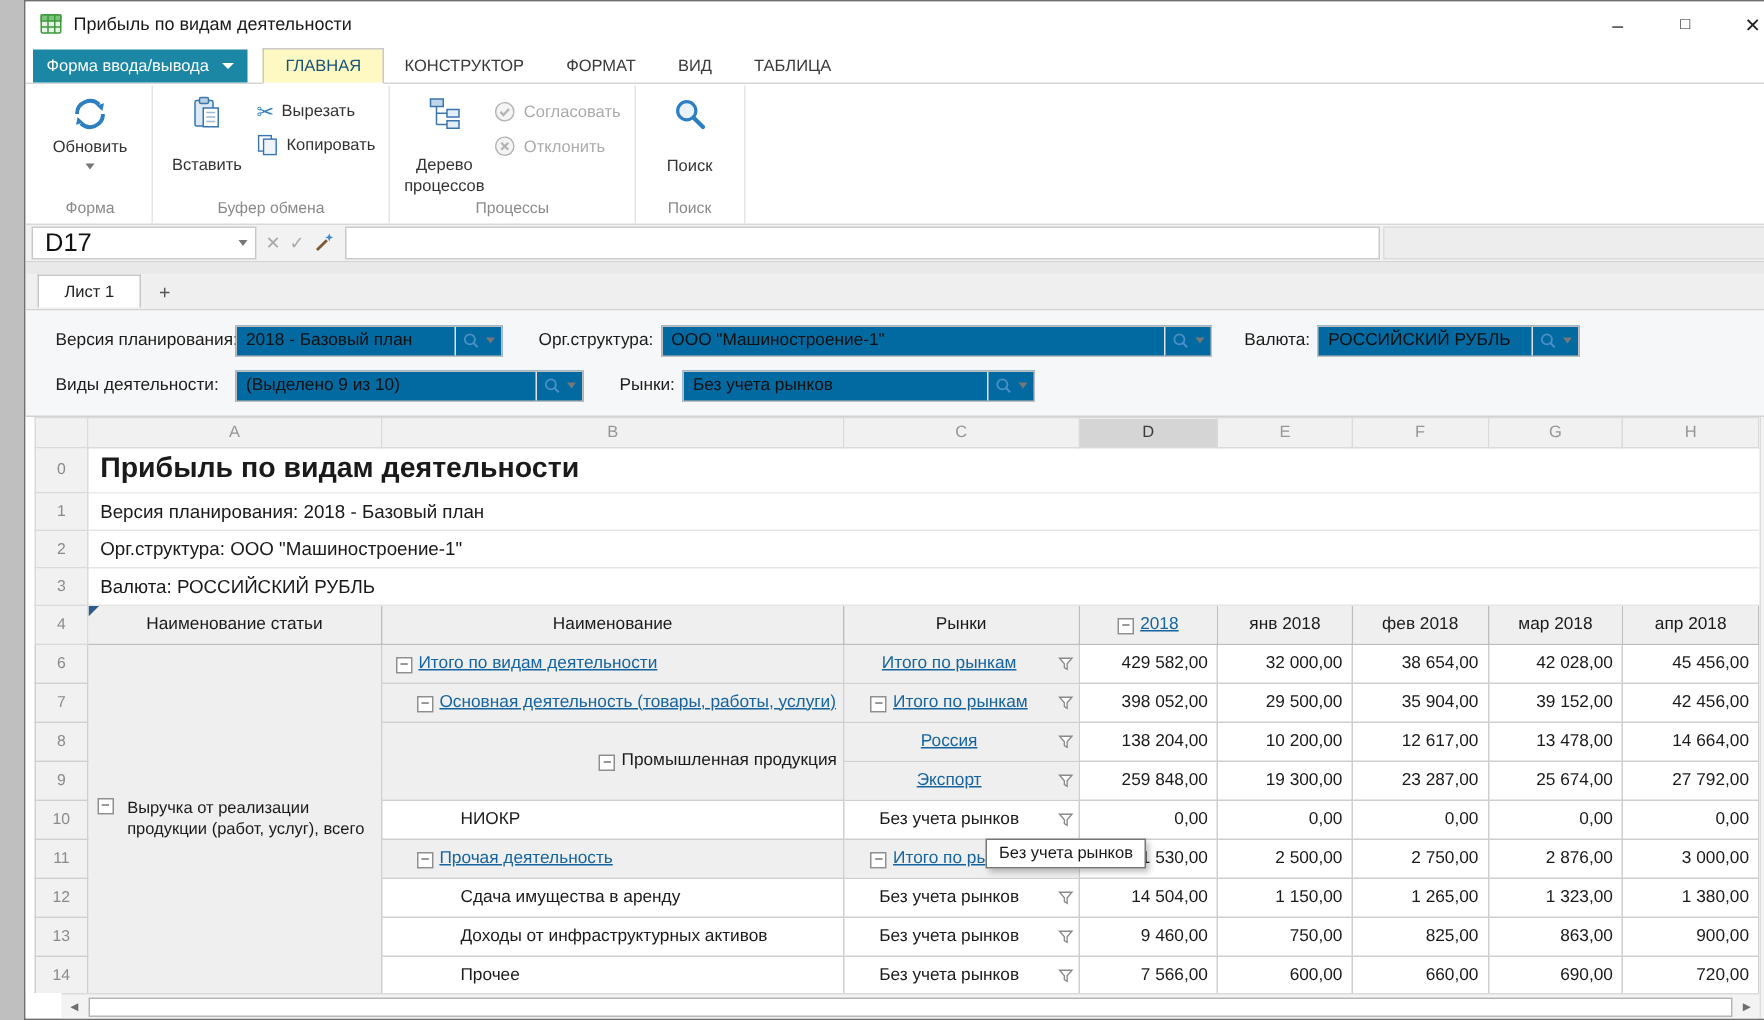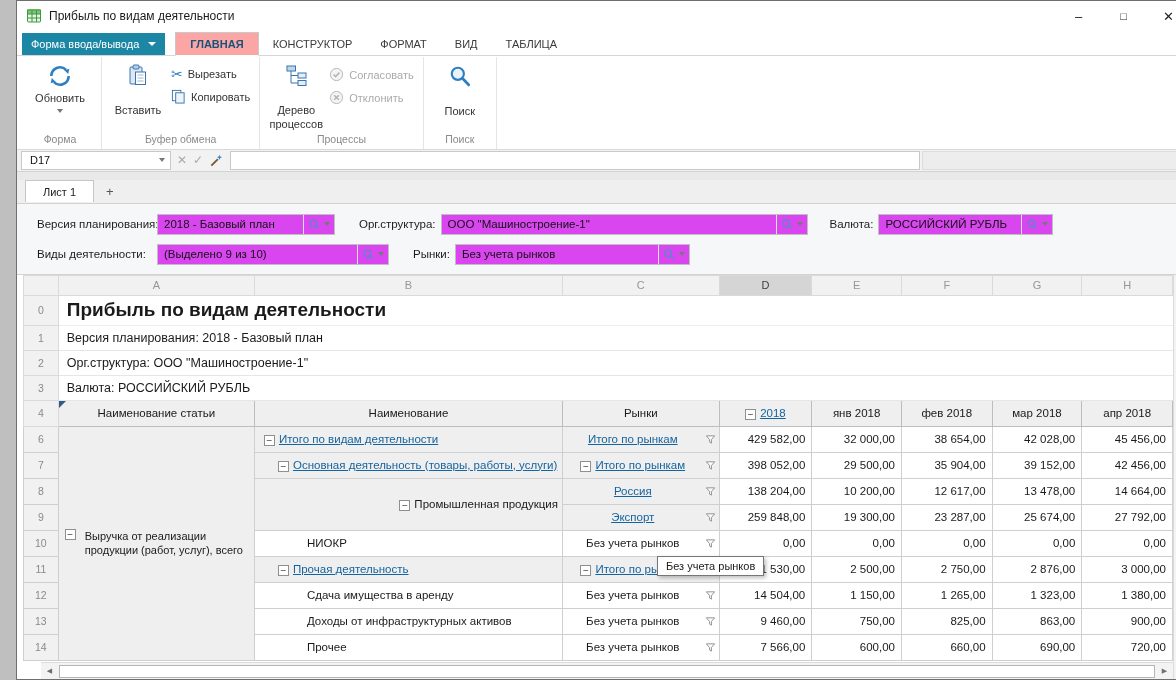--- a/index.html
+++ b/index.html
@@ -13,57 +13,57 @@
   .title-text { font-size:12px; color:#1a1a1a; margin-left:7px; }
   .win-controls { margin-left:auto; display:flex; height:100%; }
   .win-btn { width:45px; height:100%; display:flex; align-items:center; justify-content:center; font-size:13px; color:#222; cursor:default; }
 
   
   .tabrow { flex:0 0 25px; display:flex; align-items:flex-end; background:#fff; border-bottom:1px solid #d6d6d6; padding-left:5px; }
   .app-btn { background:#1b87a5; color:#fff; font-size:11px; height:22px; padding:0 9px; display:flex; align-items:center; gap:9px; margin-right:10px; margin-bottom:0px; }
   .caret-w { width:0; height:0; border-left:4px solid transparent; border-right:4px solid transparent; border-top:4px solid #fff; }
   .caret-g { width:0; height:0; border-left:3.5px solid transparent; border-right:3.5px solid transparent; border-top:4px solid #777; }
   .tab { font-size:11px; color:#3a3a3a; padding:5px 14px 5px; }
-  .tab.active { background:#fca5a5; border:1px solid #c9c9c9; border-bottom:1px solid #fff; color:#17537a; position:relative; top:1px;font-weight:bold; }
+  .tab.active { background:#fef9c3; border:1px solid #c9c9c9; border-bottom:1px solid #fff; color:#17537a; position:relative; top:1px; }
 
   
   .ribbon { flex:0 0 91px; background:#fff; border-bottom:1px solid #d9d9d9; display:flex; padding:1px 2px 0 2px; }
   .rgroup { display:flex; flex-direction:column; padding:0 5px; border-right:1px solid #e5e5e5; }
   .rgroup-body { flex:1; display:flex; align-items:flex-start; }
   .rgroup-label { text-align:center; font-size:10.5px; color:#8a8a8a; padding:1px 2px 4px; }
   .bigbtn { width:72px; display:flex; flex-direction:column; align-items:center; gap:3px; padding-top:6px; font-size:11px; color:#333; text-align:center; line-height:1.25; }
   .bigbtn.narrow { width:62px;gap:16px; }
   .bigbtn.disabled { color:#ababab; }
   .smallcol { display:flex; flex-direction:column; gap:8px; padding:10px 4px 0 2px; }
   .smallbtn { display:flex; align-items:center; gap:5px; font-size:11px; color:#333; white-space:nowrap; }
   .smallbtn.disabled { color:#ababab; }
   .cut-glyph { font-size:14px; color:#2e7fc1; line-height:14px; }
 
   
   .formulabar { flex:0 0 22px; display:flex; align-items:stretch; background:#f2f2f2; border-bottom:1px solid #d2d2d2; }
-  .namebox { width:150px; margin:1px 0 1px 4px; background:#fff; border:1px solid #c9c9c9; display:flex; align-items:center; font-size:11px; padding-left:8px; color:#111; }
+  .namebox { width:150px; margin:1px 0 1px 4px; background:#fff; border:1px solid #c9c9c9; display:flex; align-items:center; font-size:17px; padding-left:8px; color:#111; }
   .namebox .caret-g { margin-left:auto; margin-right:5px; }
   .fx-btns { display:flex; align-items:center; gap:6px; padding:0 6px; }
   .fxb { font-size:12px; color:#a9a9a9; line-height:12px; }
   .fx-input { width:690px; margin:1px 0; background:#fff; border:1px solid #c9c9c9; font:11px "Liberation Sans",sans-serif; padding:0 4px; }
   .fx-rest { flex:1; background:#ededed; margin:1px 2px; border:1px solid #dcdcdc; }
 
   .midstrip { flex:0 0 8px; background:#e9e9e9; }
 
   
   .sheettabs { flex:0 0 24px; background:#efefef; border-bottom:1px solid #d2d2d2; display:flex; align-items:center; padding-left:8px; }
   .stab { background:#fff; border:1px solid #c6c6c6; border-bottom:none; font-size:11px; color:#222; padding:5px 17px 4px; }
   .stab-add { font-size:13px; color:#555; padding:3px 12px; }
 
   
   .filters { flex:0 0 66px; background:#f6f7f8; border-bottom:1px solid #d2d2d2; padding:10px 0 0 20px; font-size:11.5px; color:#1c1c1c; }
   .frow { display:flex; align-items:center; margin-bottom:9px; }
   .flabel { white-space:nowrap; }
   .lw1 { width:120px; }
-  .fctrl { display:flex; align-items:center; height:21px; border:1px solid #bfbfbf; background:#d946ef; padding-left:6px; font-size:11.5px; color:#111; }
+  .fctrl { display:flex; align-items:center; height:21px; border:1px solid #bfbfbf; background:#0369a1; padding-left:6px; font-size:11.5px; color:#111; }
   .fctrl .ficons { margin-left:auto; height:100%; display:flex; align-items:center; gap:4px; border-left:1px solid #e3e3e3; padding:0 4px 0 4px; }
   .w-version{width:178px;} .w-org{width:367px;} .w-cur{width:175px;} .w-act{width:232px;} .w-mkt{width:235px;}
   .ml24{margin-left:24px;} .ml22{margin-left:22px;} .mr4{margin-right:5px;}
 
   
   .sheet-wrap { flex:1; display:flex; background:#fff; overflow:hidden; }
   .sheet-main { flex:1; display:flex; flex-direction:column; overflow:hidden; }
   .sheet-area { flex:1; position:relative; padding-left:6px; padding-top:0; overflow:hidden; background:#fff; }
 
   table.grid { border-collapse:collapse; table-layout:fixed; font-size:11.5px; color:#1a1a1a; }

